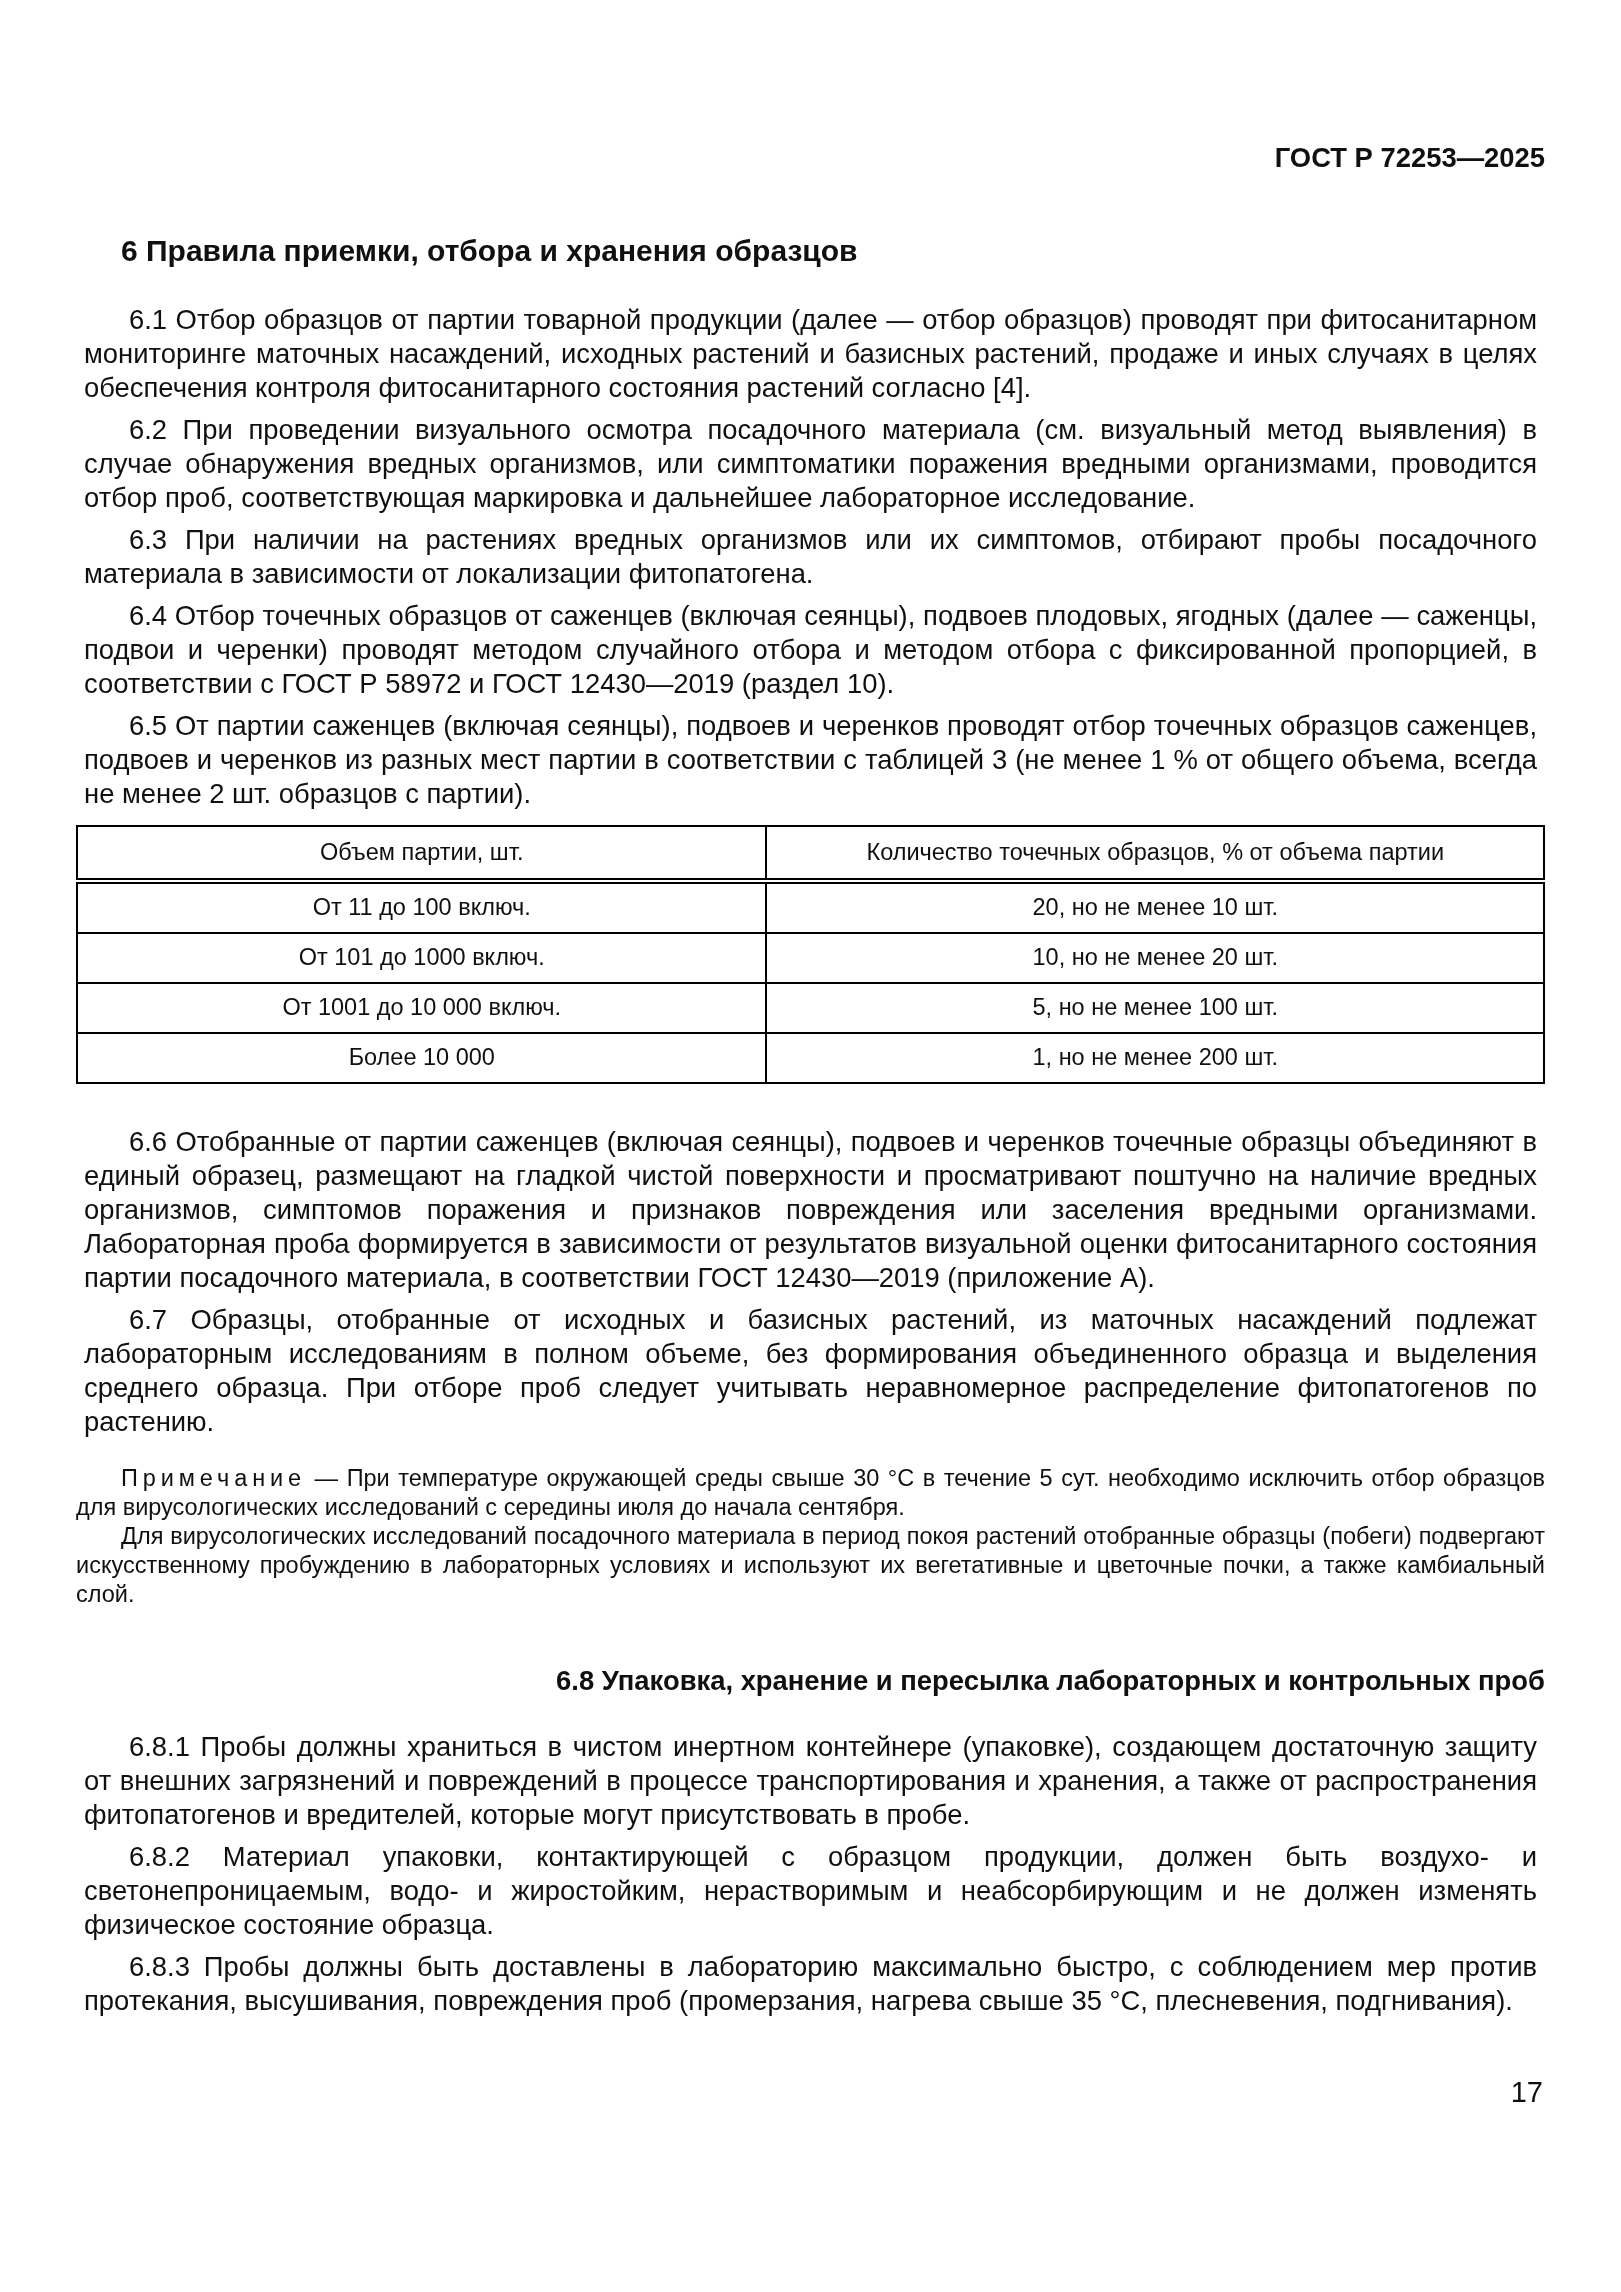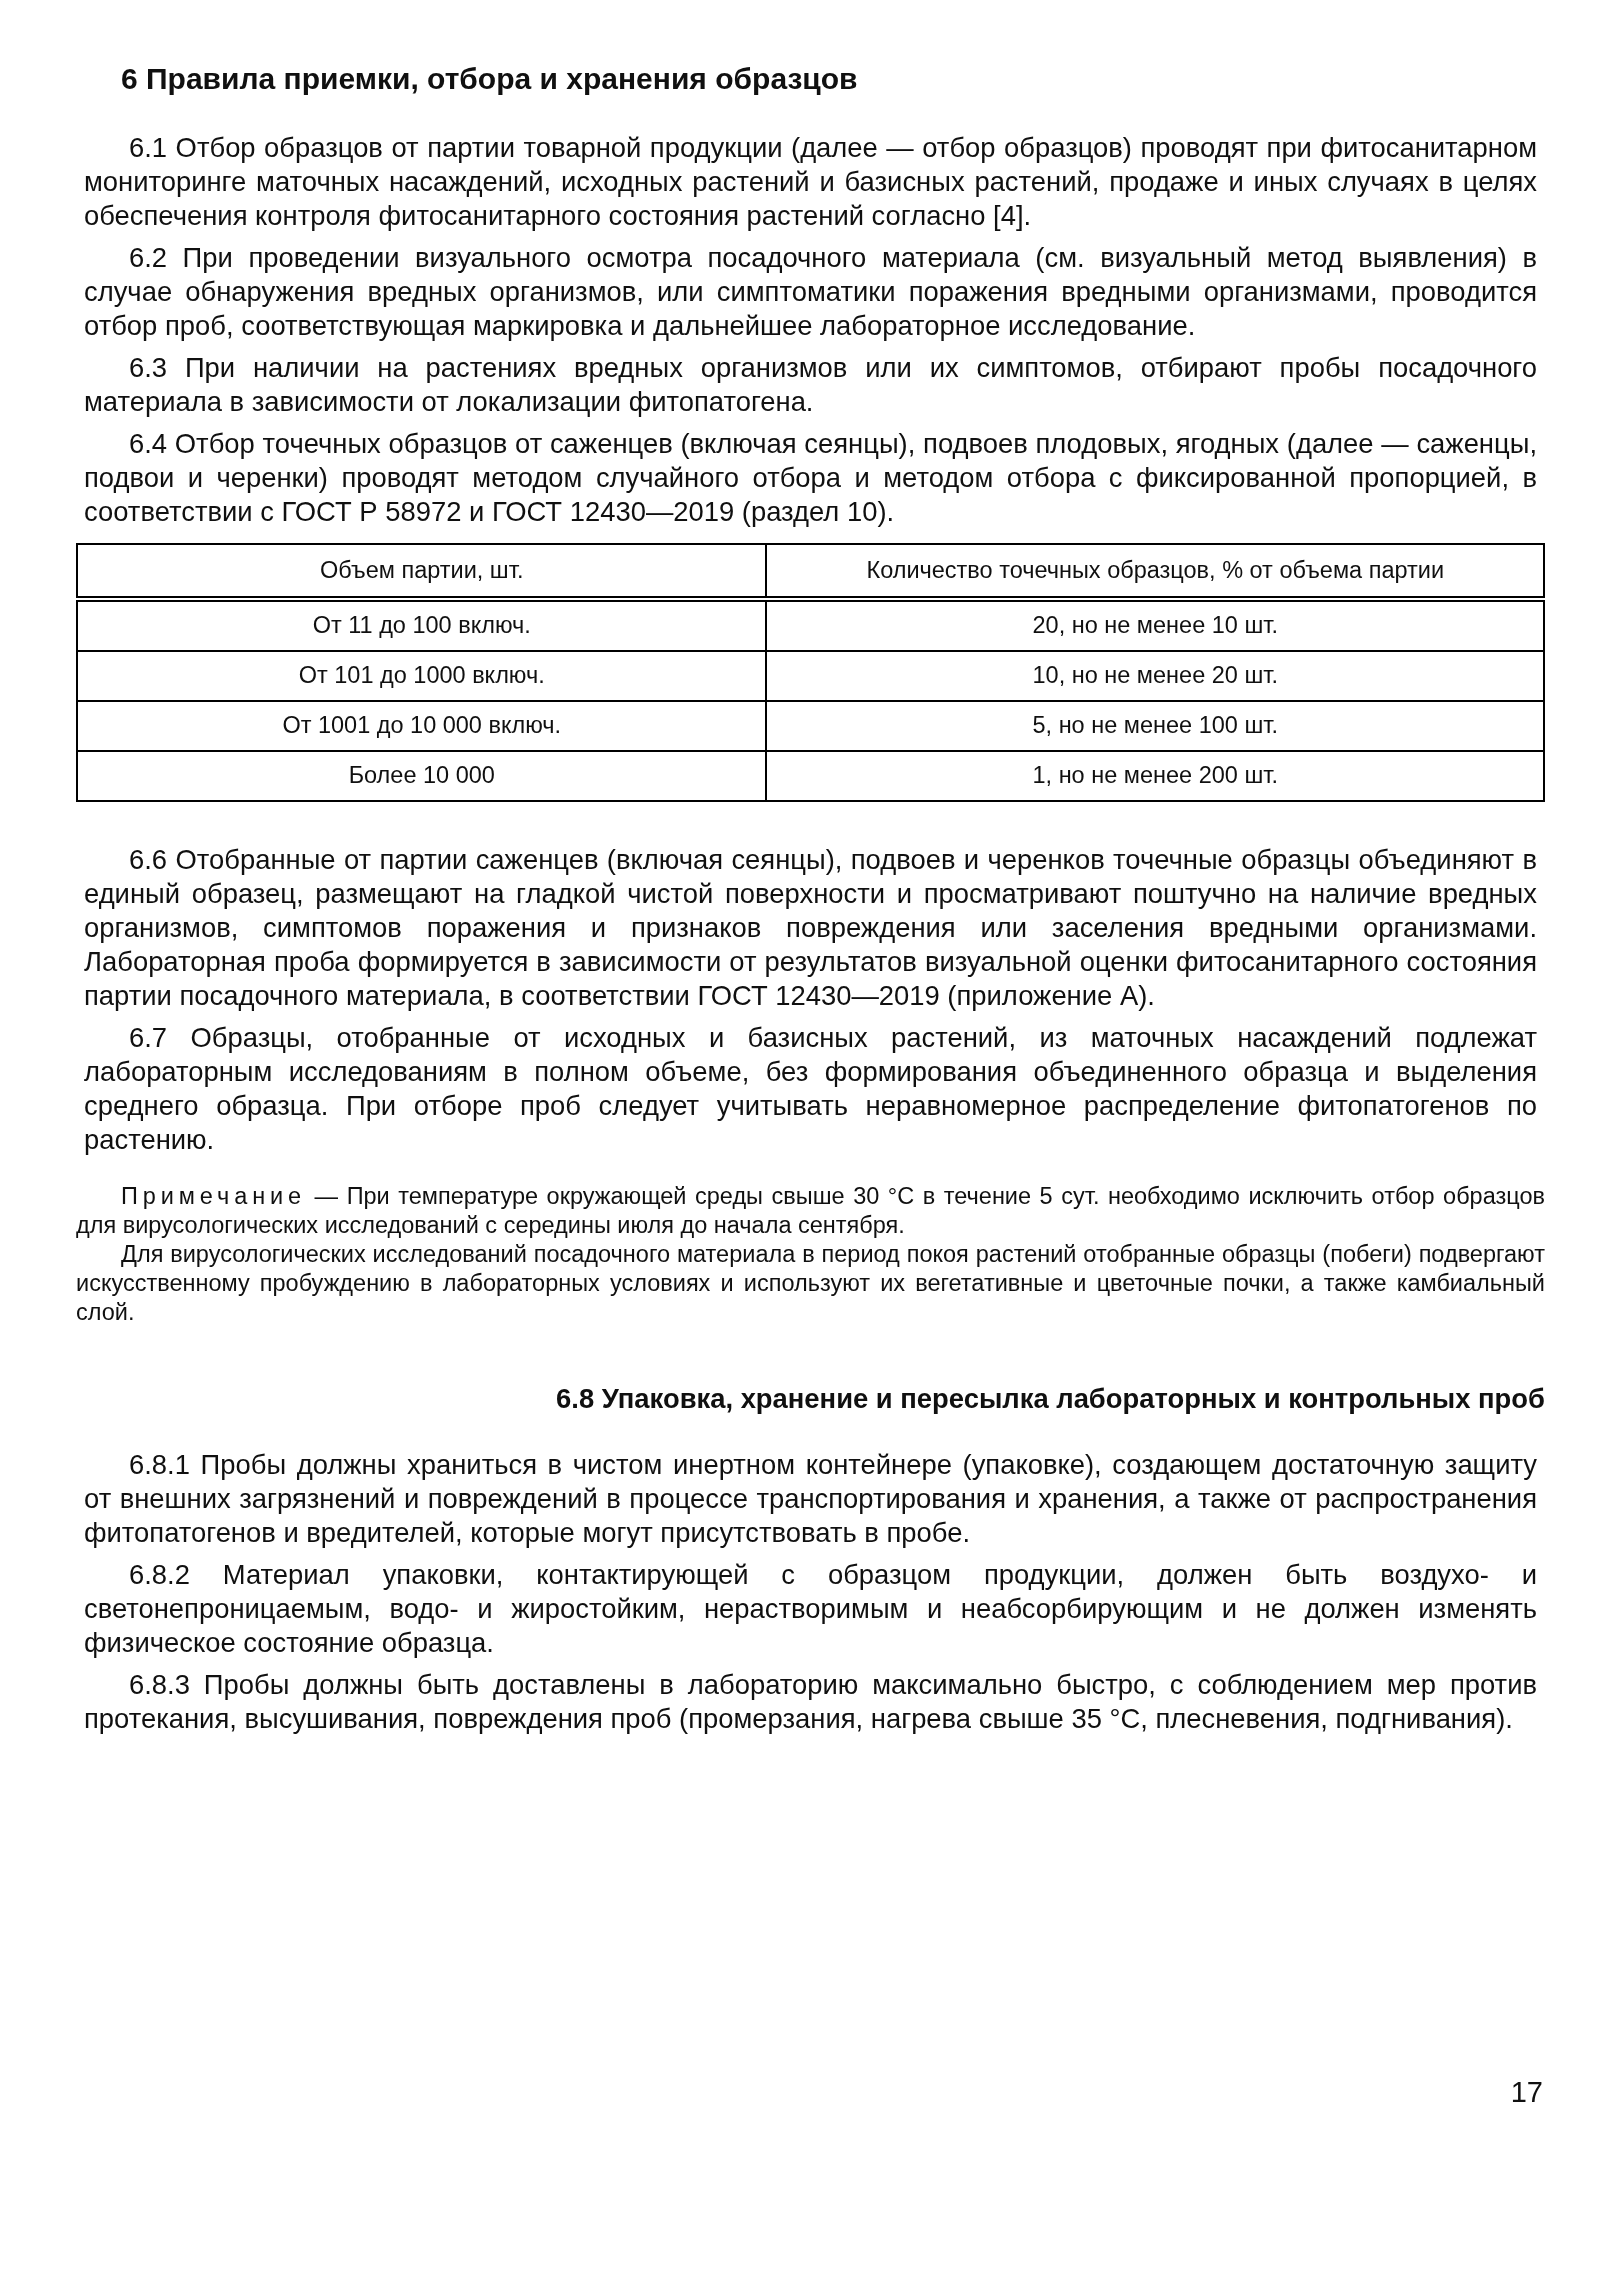--- a/index.html
+++ b/index.html
@@ -88,27 +88,31 @@
     top:2076px;
     right:78px;
     font-size:29px;
   }
 </style>
 </head>
 <body>
 
 <div class="page">
 
+  <div class="running-header">
+    <span>ГОСТ Р 72253—2025</span>
+  </div>
 
   <h1 class="section-title">6 Правила приемки, отбора и хранения образцов</h1>
 
   <p class="body-par first-par">6.1 Отбор образцов от партии товарной продукции (далее — отбор образцов) проводят при фитосанитарном мониторинге маточных насаждений, исходных растений и базисных растений, продаже и иных случаях в целях обеспечения контроля фитосанитарного состояния растений согласно [4].</p>
   <p class="body-par">6.2 При проведении визуального осмотра посадочного материала (см. визуальный метод выявления) в случае обнаружения вредных организмов, или симптоматики поражения вредными организмами, проводится отбор проб, соответствующая маркировка и дальнейшее лабораторное исследование.</p>
   <p class="body-par">6.3 При наличии на растениях вредных организмов или их симптомов, отбирают пробы посадочного материала в зависимости от локализации фитопатогена.</p>
   <p class="body-par">6.4 Отбор точечных образцов от саженцев (включая сеянцы), подвоев плодовых, ягодных (далее — саженцы, подвои и черенки) проводят методом случайного отбора и методом отбора с фиксированной пропорцией, в соответствии с ГОСТ Р 58972 и ГОСТ 12430—2019 (раздел 10).</p>
+  <p class="body-par">6.5 От партии саженцев (включая сеянцы), подвоев и черенков проводят отбор точечных образцов саженцев, подвоев и черенков из разных мест партии в соответствии с таблицей 3 (не менее 1 % от общего объема, всегда не менее 2 шт. образцов с партии).</p>
 
 
   <table class="gost-table">
     <thead>
       <tr>
         <th class="col-volume">Объем партии, шт.</th>
         <th>Количество точечных образцов, % от объема партии</th>
       </tr>
     </thead>
     <tbody>

